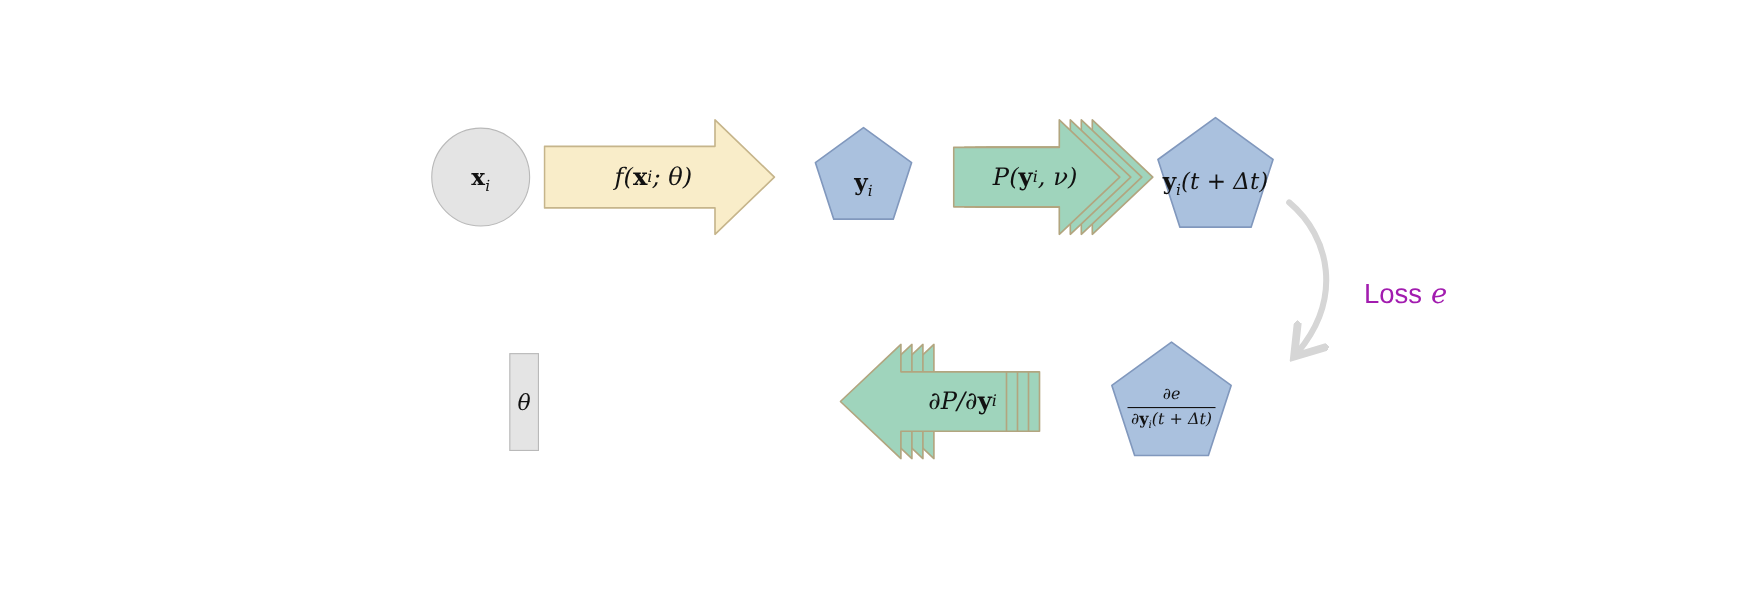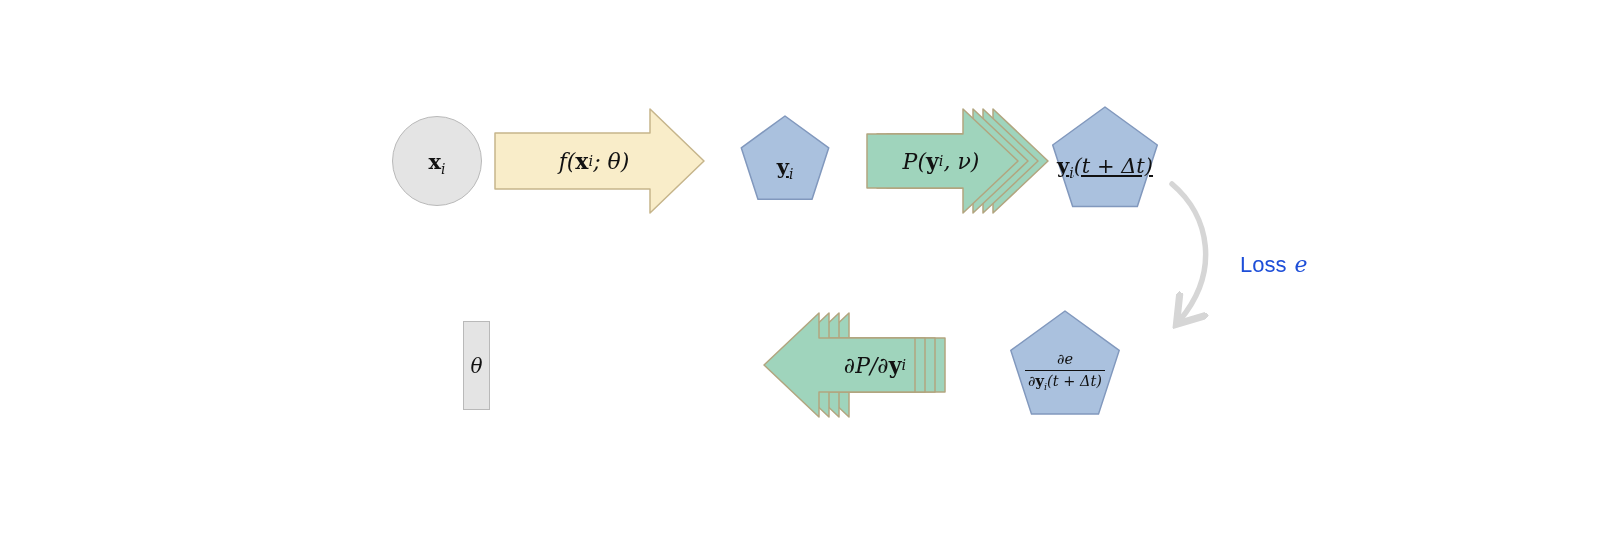--- a/index.html
+++ b/index.html
@@ -30,30 +30,30 @@
     display:flex; align-items:center; justify-content:center;
     font-size:21px;
   }
   .bar-node {
     width:27px; height:89px;
     background:var(--node-gray-fill,#e4e4e4);
     border:1.5px solid var(--node-gray-stroke,#b9b9b9);
     display:flex; align-items:center; justify-content:center;
     font-size:20px;
   }
-  .pent-label { padding-top:12px;text-decoration:underline; }
+  .pent-label { padding-top:12px; }
   .pent-label.small { font-size:21px; }
 
   .frac { text-align:center; font-size:14.5px; line-height:1.3; font-family:"DejaVu Serif", serif; }
   .frac .num { padding:0 3px 1px; }
   .frac .den { border-top:1.3px solid #111; padding:1px 3px 0; }
 
   .loss-label {
     position:absolute; display:flex; gap:8px; align-items:baseline;
-    font-size:22px; color:#1d4ed8;
+    font-size:25px; color:#a21caf;
   }
 </style>
 </head>
 <body>
 
 <div class="canvas">
 
   <div class="node circle-node" style="left:392px; top:116px;align-items:center;">
     <span><span class="vec">x</span><sub class="math">i</sub></span>
   </div>

